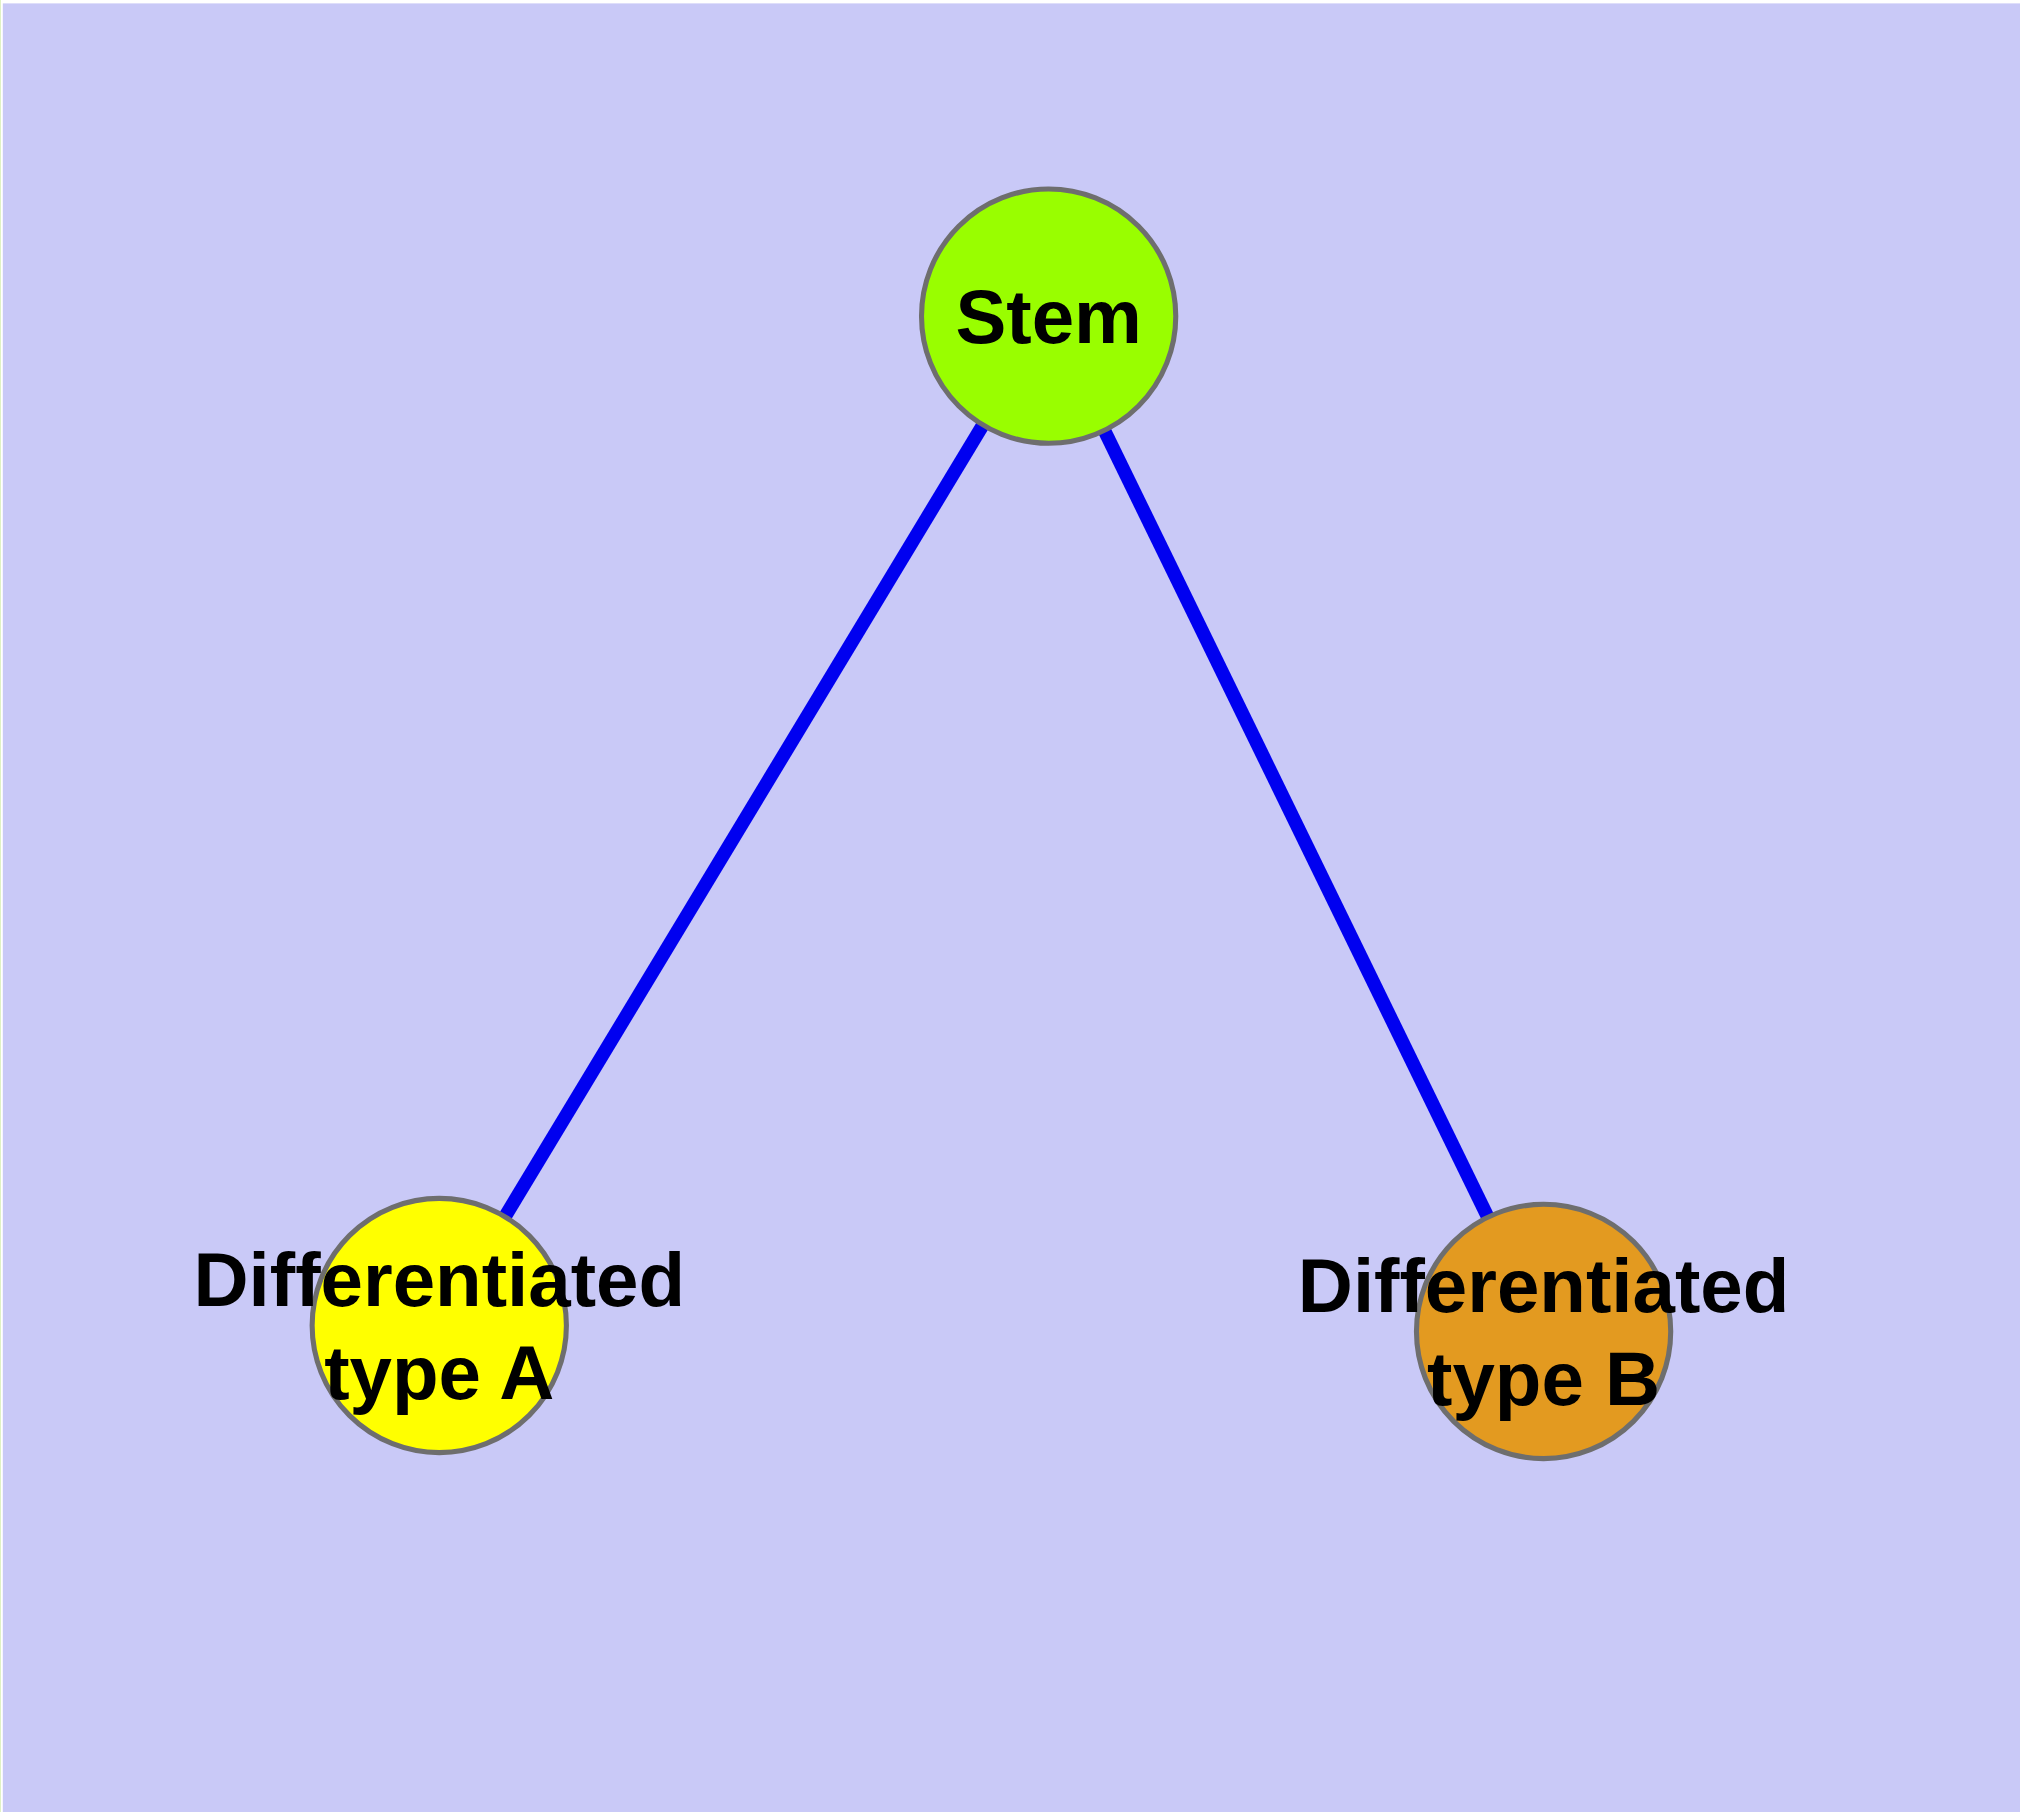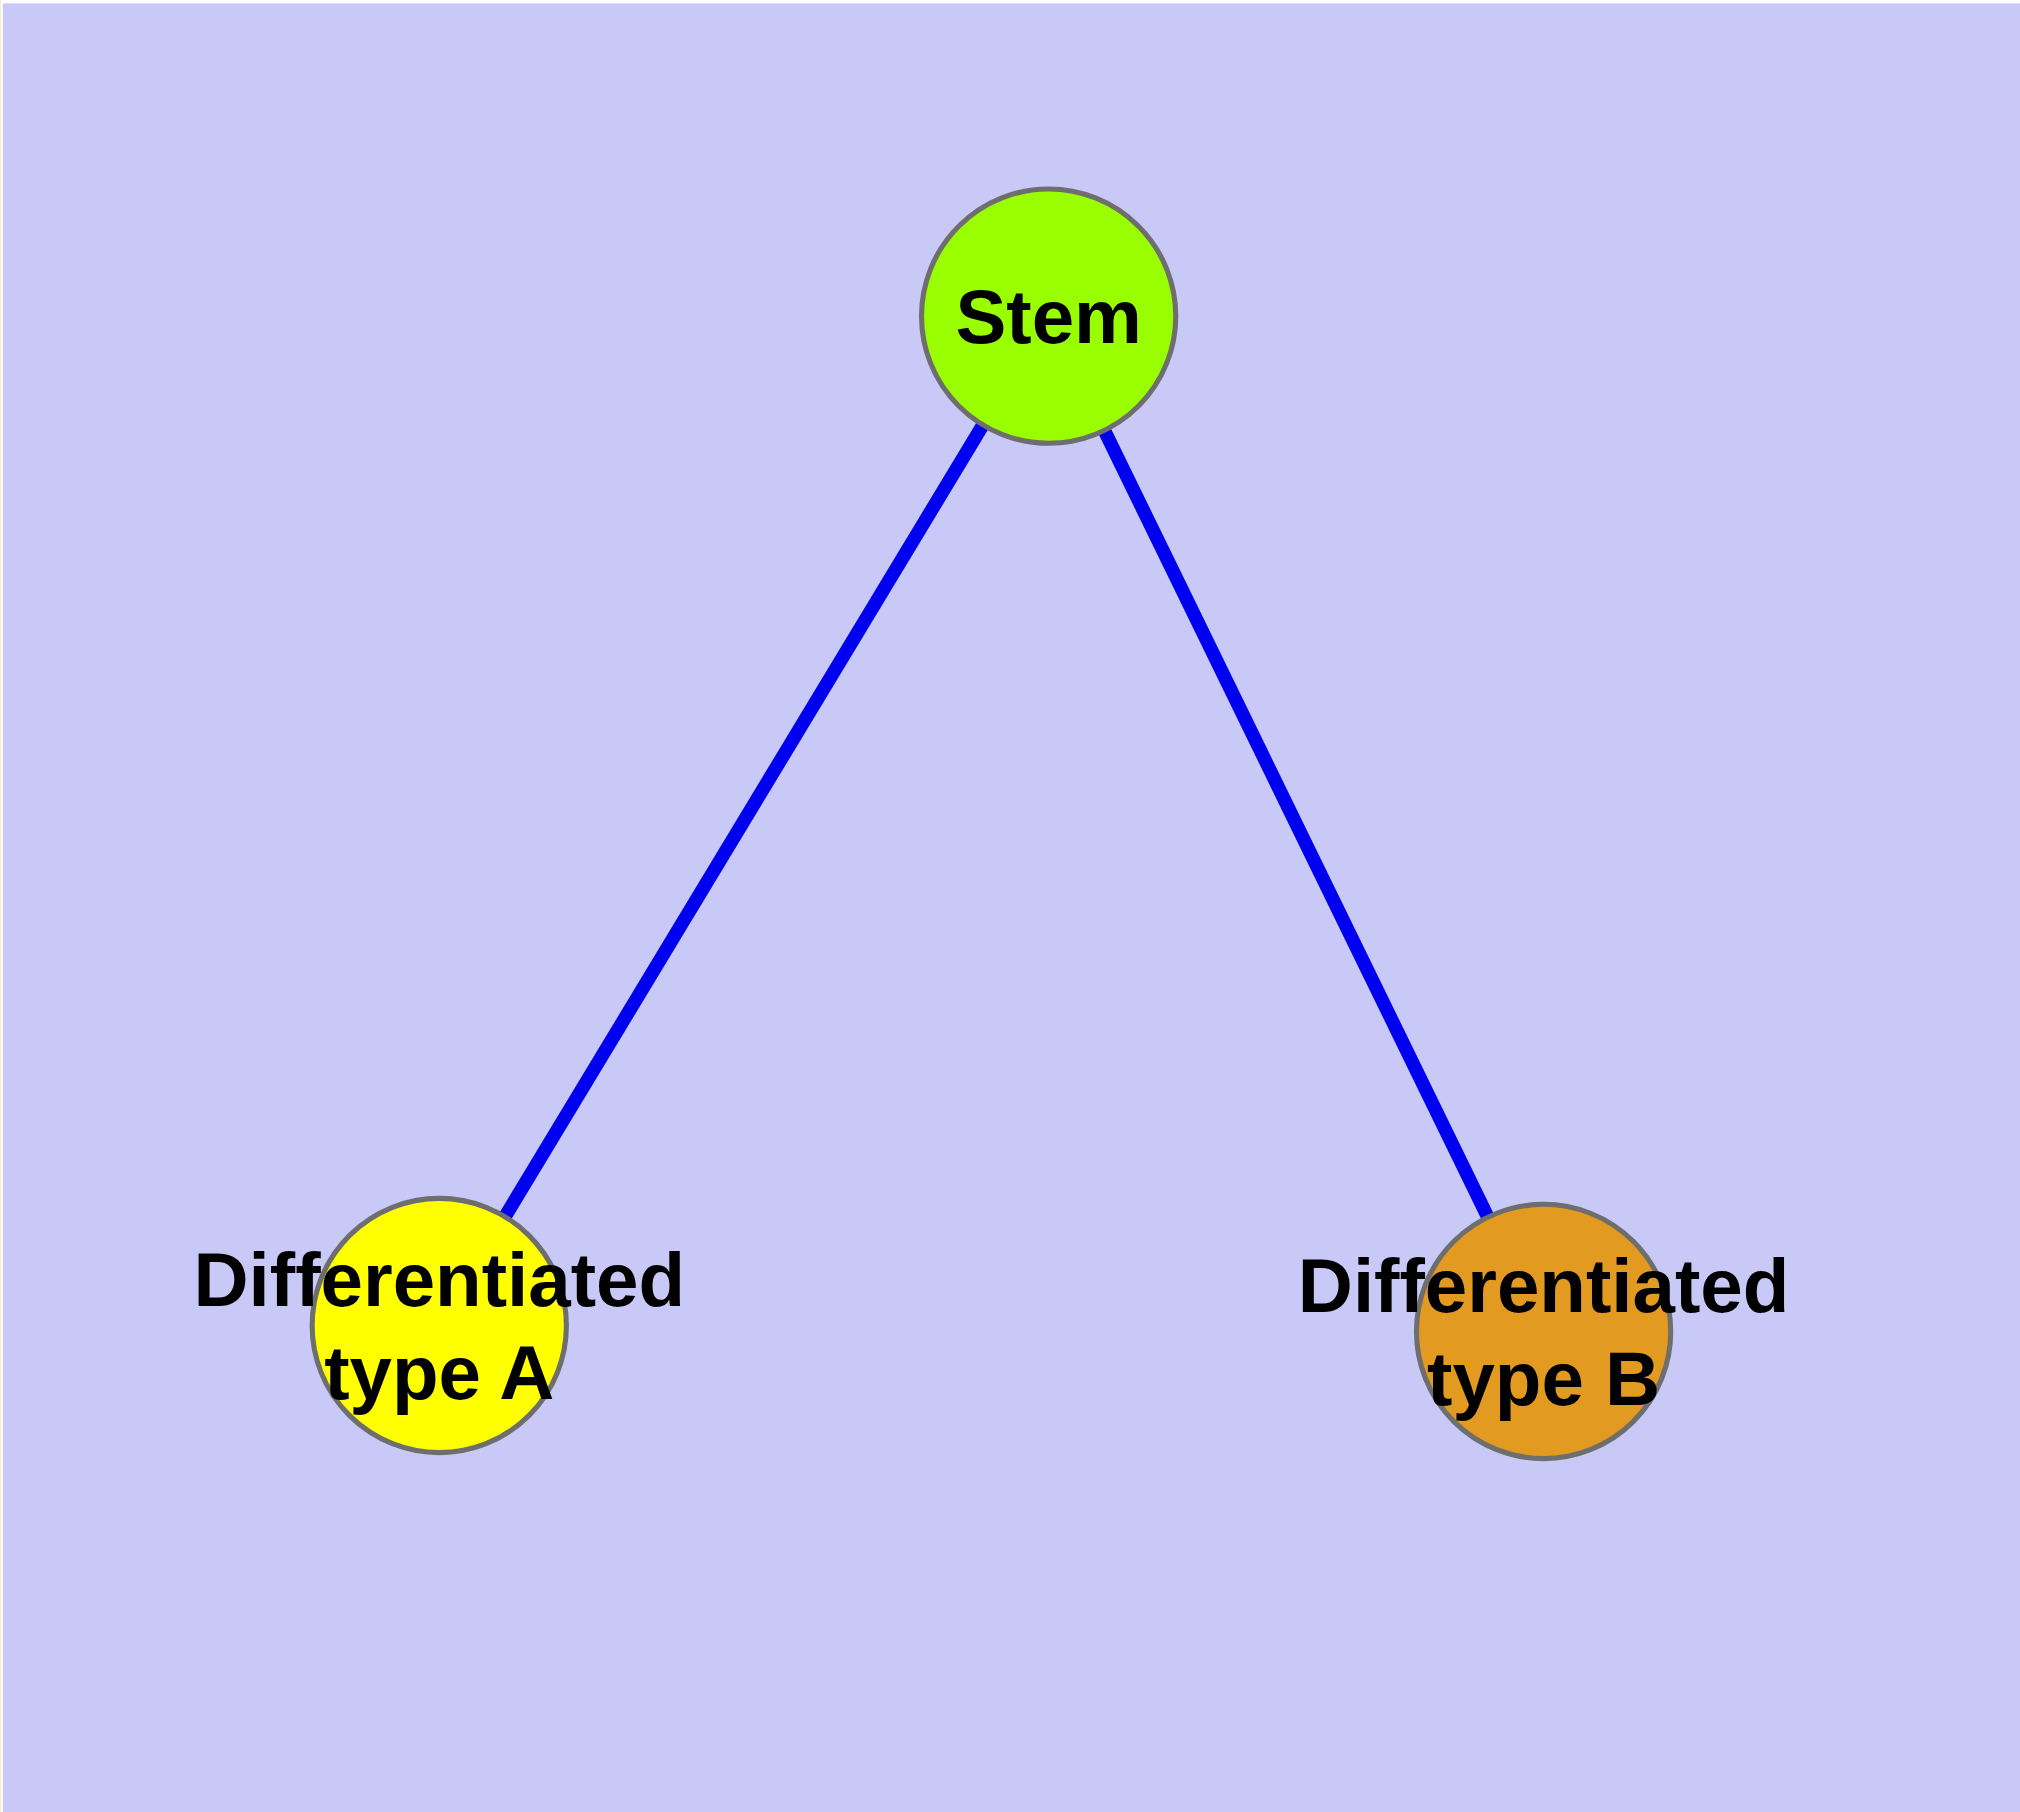--- a/index.html
+++ b/index.html
@@ -5,21 +5,21 @@
   html, body {
     margin: 0;
     padding: 0;
     background: #ffffff;
   }
   .stage {
     position: relative;
     width: 2021px;
     height: 1812px;
     overflow: hidden;
-    background: #eab308;
+    background: #84cc16;
   }
   .stage svg {
     display: block;
     width: 2021px;
     height: 1812px;
   }
   .node-label {
     font-family: "Liberation Sans", "DejaVu Sans", sans-serif;
     font-weight: bold;
     font-size: 90px;

